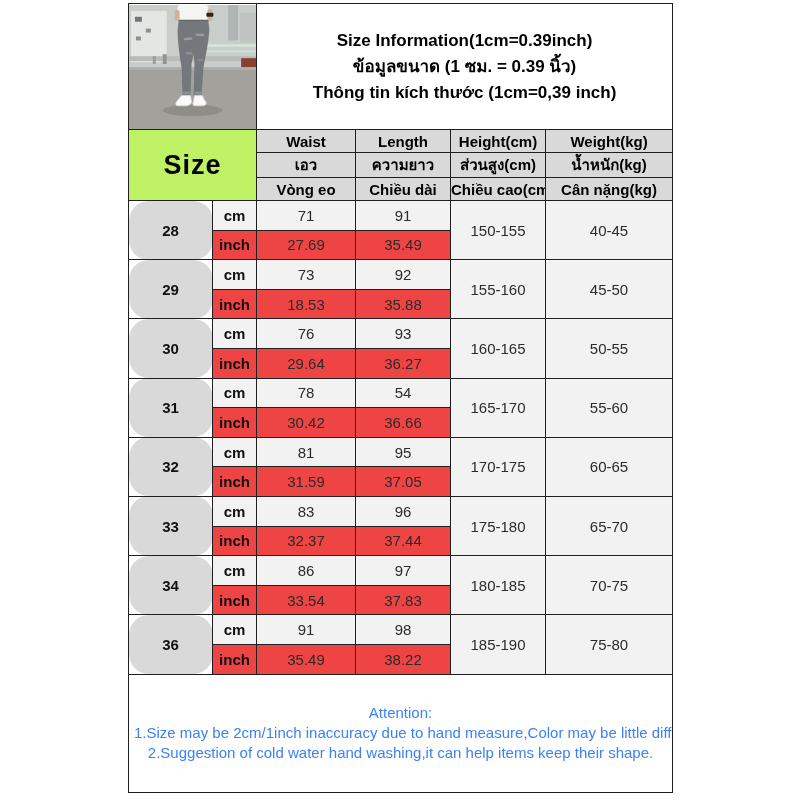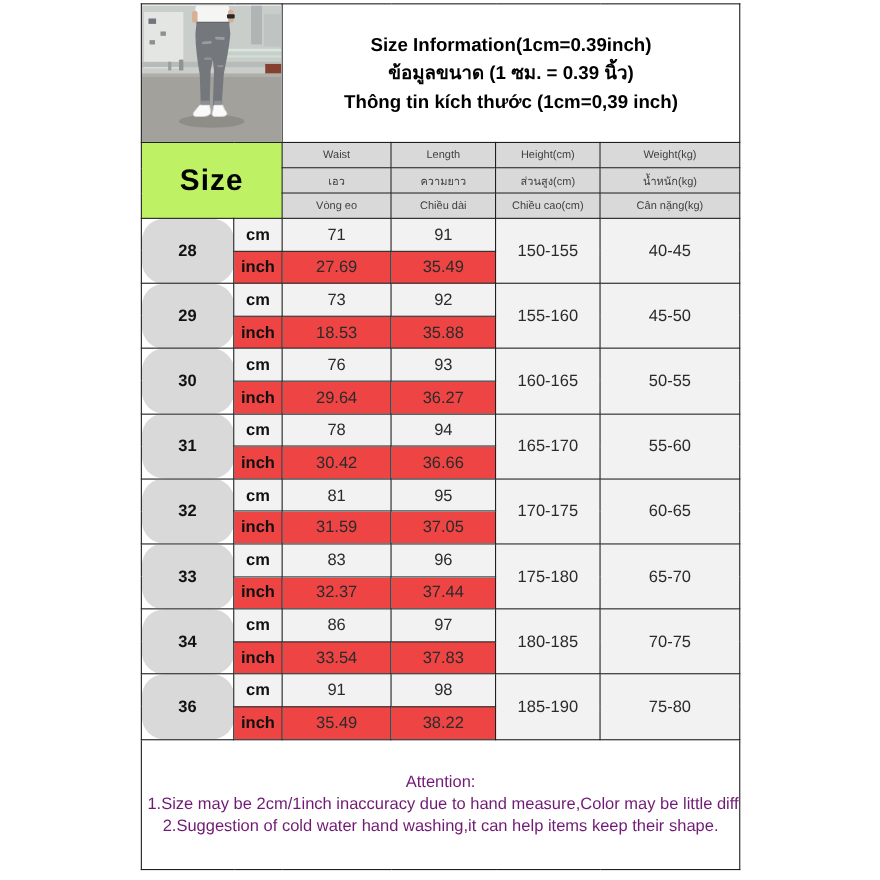--- a/index.html
+++ b/index.html
@@ -26,21 +26,21 @@
     vertical-align: middle;
     overflow: hidden;
     white-space: nowrap;
   }
   
   .photo-cell { height: 126px; padding: 0; background: #ffffff; }
   .photo-cell svg { display: block; width: 100%; height: 124px; }
   .title-cell { background: #ffffff; }
   .title-line { font-weight: bold; font-size: 17px; line-height: 26px; color: #000; }
   
-  .hdr-row td { height: 23px; background: #d9d9d9; font-weight: normal; font-size: 10px; color: #404040; }
+  .hdr-row td { height: 23px; background: #d9d9d9; font-weight: bold; font-size: 15px; color: #000000; }
   td.size-corner {
     background: #bef264;
     font-weight: bold;
     font-size: 27px;
     letter-spacing: 1px;
     color: #000;
   }
   .hdr-vi { font-size: 15.5px; padding-left: 16px; }
   
   .row-cm td, .row-inch td { height: 29.6px; font-size: 15px; }
@@ -52,21 +52,21 @@
   
   td.attention-cell {
     height: 118px;
     text-align: left;
     vertical-align: top;
     white-space: normal;
     padding: 3px 5px;
     background: #ffffff;
     font-size: 15px;
     line-height: 20px;
-    color: #701a75;
+    color: #3b82f6;
   }
 </style>
 </head>
 <body>
 
 <div class="sheet">
   <table class="size-chart">
     <colgroup>
       <col style="width:84px">
       <col style="width:44px">
@@ -175,21 +175,21 @@
         </tr>
         <tr class="row-inch">
           <td class="c-unit white">inch</td>
           <td class="c-val white">29.64</td>
           <td class="c-val white">36.27</td>
         </tr>
         <tr class="row-cm">
           <td class="c-size" rowspan="2">31</td>
           <td class="c-unit shade">cm</td>
           <td class="c-val shade">78</td>
-          <td class="c-val shade">94</td>
+          <td class="c-val shade">54</td>
           <td class="c-merge shade" rowspan="2">165-170</td>
           <td class="c-merge shade" rowspan="2">55-60</td>
         </tr>
         <tr class="row-inch">
           <td class="c-unit white">inch</td>
           <td class="c-val white">30.42</td>
           <td class="c-val white">36.66</td>
         </tr>
         <tr class="row-cm">
           <td class="c-size" rowspan="2">32</td>

